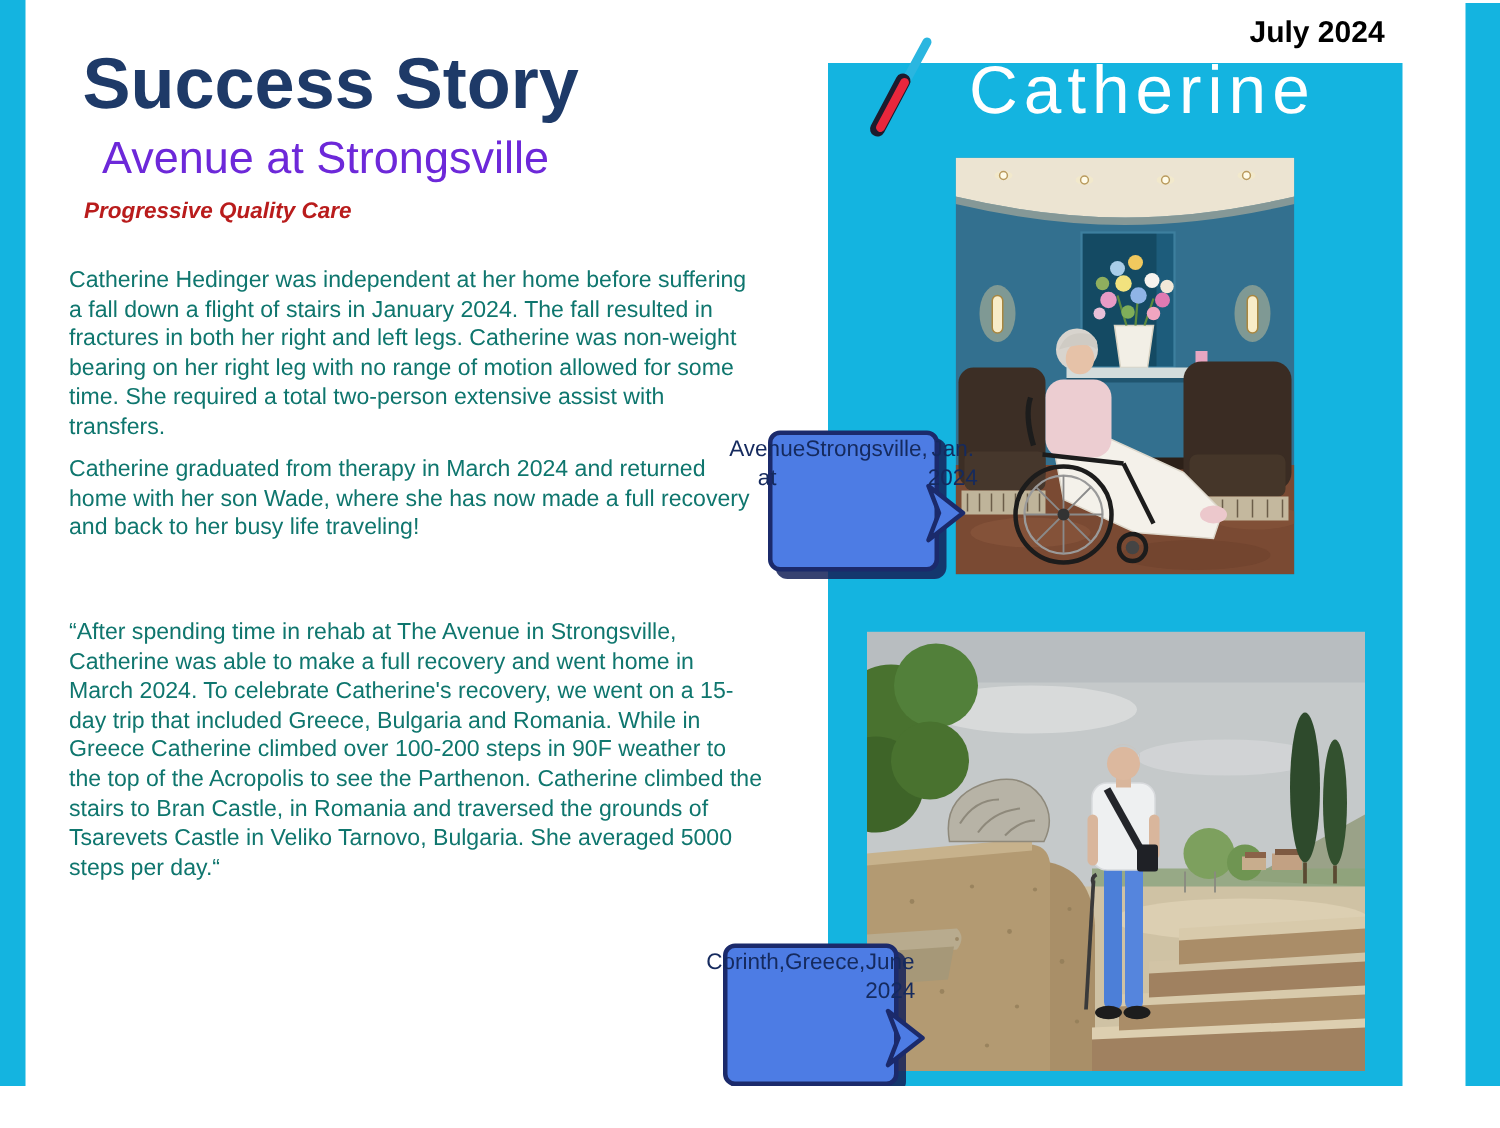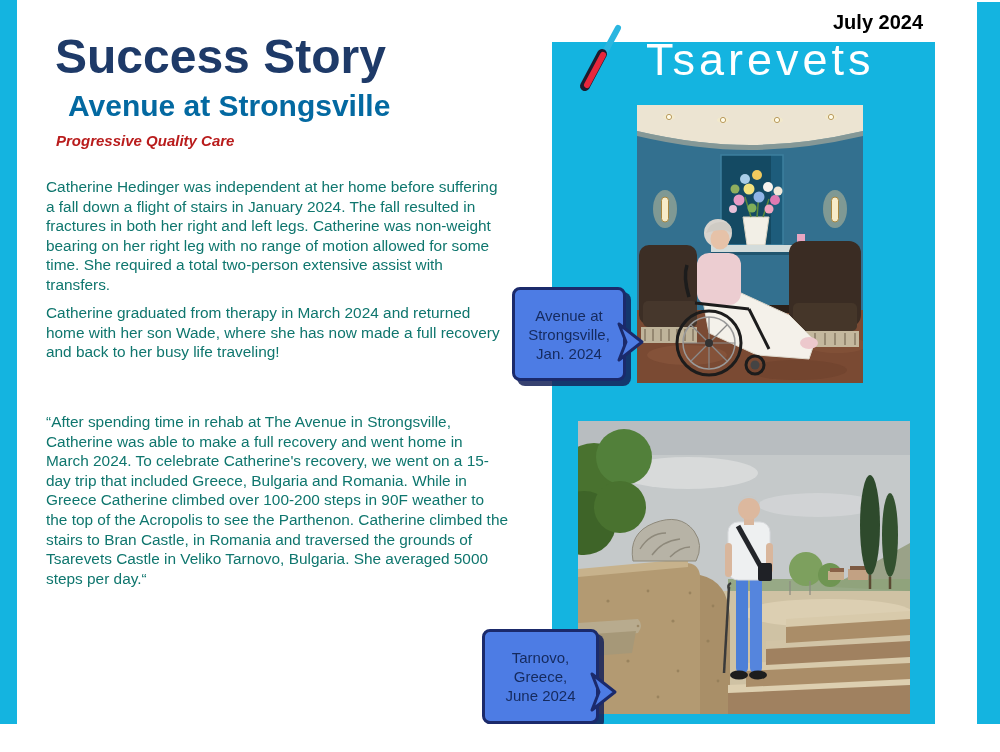--- a/index.html
+++ b/index.html
@@ -14,41 +14,41 @@
 
   
   .issue-date{left:833px;top:12px;font-size:20px;font-weight:bold;color:#000;line-height:1;}
   .logo-text{left:646px;top:37px;font-size:45px;letter-spacing:4px;color:#ffffff;line-height:1;
              font-family:"Liberation Sans",sans-serif;}
   .logo-slash{left:576px;top:22px;width:50px;height:72px;}
 
   
   .title{left:55px;top:33px;font-size:48px;font-weight:bold;letter-spacing:0px;
          color:#1e3a68;line-height:1;}
-  .facility{left:68px;top:91px;font-size:30px;font-weight:bold;color:#0369a1;line-height:1;}
+  .facility{left:68px;top:91px;font-size:30px;font-weight:normal;color:#6d28d9;line-height:1;}
   .tagline{left:56px;top:133px;font-size:15px;font-weight:bold;font-style:italic;color:#b91c1c;line-height:1;}
 
   
   .body-par{left:46px;width:462px;font-size:15.4px;line-height:19.6px;color:#0f766e;}
   .p1{top:177px;}
   .p2{top:303px;}
   .p3{top:412px;}
   .signature{top:606px;font-style:italic;}
 
   
   .photo{overflow:hidden;}
   .photo-indoor{left:637px;top:105px;width:226px;height:278px;}
   .photo-outdoor{left:578px;top:421px;width:332px;height:293px;}
   .photo svg{display:block;width:100%;height:100%;}
 
   
   .callout{background:#4d7ce4;border:3px solid #1b2a6b;border-radius:8px;
            box-shadow:5px 5px 0 rgba(20,33,88,0.85);
            color:#152a5e;text-align:center;font-size:15px;line-height:19px;
-           display:flex;flex-direction:column;justify-content:center;z-index:5;}
+           display:flex;flex-direction:row;justify-content:center;z-index:5;}
   .callout-1{left:512px;top:287px;width:108px;height:88px;}
   .callout-2{left:482px;top:629px;width:111px;height:89px;}
   .callout-arrow{width:28px;height:42px;z-index:6;}
   .arrow-1{left:617px;top:321px;}
   .arrow-2{left:590px;top:671px;}
 </style>
 </head>
 <body>
 
 <div class="page">
@@ -56,21 +56,21 @@
   <div class="abs left-bar"></div>
   <div class="abs right-strip"></div>
   <div class="abs cyan-panel"></div>
 
   <div class="abs issue-date">July 2024</div>
   <svg class="abs logo-slash" viewBox="0 0 50 72">
     <line x1="42" y1="6" x2="29" y2="30" stroke="#2ab6e0" stroke-width="6" stroke-linecap="round"></line>
     <line x1="26" y1="32" x2="9" y2="64" stroke="#1c1c2e" stroke-width="10" stroke-linecap="round"></line>
     <line x1="27" y1="33" x2="11" y2="63" stroke="#e8273c" stroke-width="6" stroke-linecap="round"></line>
   </svg>
-  <div class="abs logo-text">Tsarevets</div>
+  <div class="abs logo-text">Catherine</div>
 
   <div class="abs title">Success Story</div>
   <div class="abs facility">Avenue at Strongsville</div>
   <div class="abs tagline">Progressive Quality Care</div>
 
   <div class="abs body-par p1">Catherine Hedinger was independent at her home before suffering a fall down a flight of stairs in January 2024. The fall resulted in fractures in both her right and left legs. Catherine was non-weight bearing on her right leg with no range of motion allowed for some time. She required a total two-person extensive assist with transfers.</div>
   <div class="abs body-par p2">Catherine graduated from therapy in March 2024 and returned home with her son Wade, where she has now made a full recovery and back to her busy life traveling!</div>
   <div class="abs body-par p3">“After spending time in rehab at The Avenue in Strongsville, Catherine was able to make a full recovery and went home in March 2024. To celebrate Catherine's recovery, we went on a 15-day trip that included Greece, Bulgaria and Romania. While in Greece Catherine climbed over 100-200 steps in 90F weather to the top of the Acropolis to see the Parthenon. Catherine climbed the stairs to Bran Castle, in Romania and traversed the grounds of Tsarevets Castle in Veliko Tarnovo, Bulgaria. She averaged 5000 steps per day.“</div>
 
   <div class="abs photo photo-indoor" aria-label="Catherine seated in a wheelchair with a white blanket, in a lobby with a teal wall, flower niche and two brown wingback chairs">
@@ -291,21 +291,21 @@
   <div class="abs callout callout-1">
     <span>Avenue at</span>
     <span>Strongsville,</span>
     <span>Jan. 2024</span>
   </div>
   <svg class="abs callout-arrow arrow-1" viewBox="0 0 28 42">
     <polygon points="2,3 25,21 2,39 9,21" fill="#4d7ce4" stroke="#1b2a6b" stroke-width="3" stroke-linejoin="round"></polygon>
   </svg>
 
   <div class="abs callout callout-2">
-    <span>Tarnovo,</span>
+    <span>Corinth,</span>
     <span>Greece,</span>
     <span>June 2024</span>
   </div>
   <svg class="abs callout-arrow arrow-2" viewBox="0 0 28 42">
     <polygon points="2,3 25,21 2,39 9,21" fill="#4d7ce4" stroke="#1b2a6b" stroke-width="3" stroke-linejoin="round"></polygon>
   </svg>
 
 </div>
 
 </body></html>

